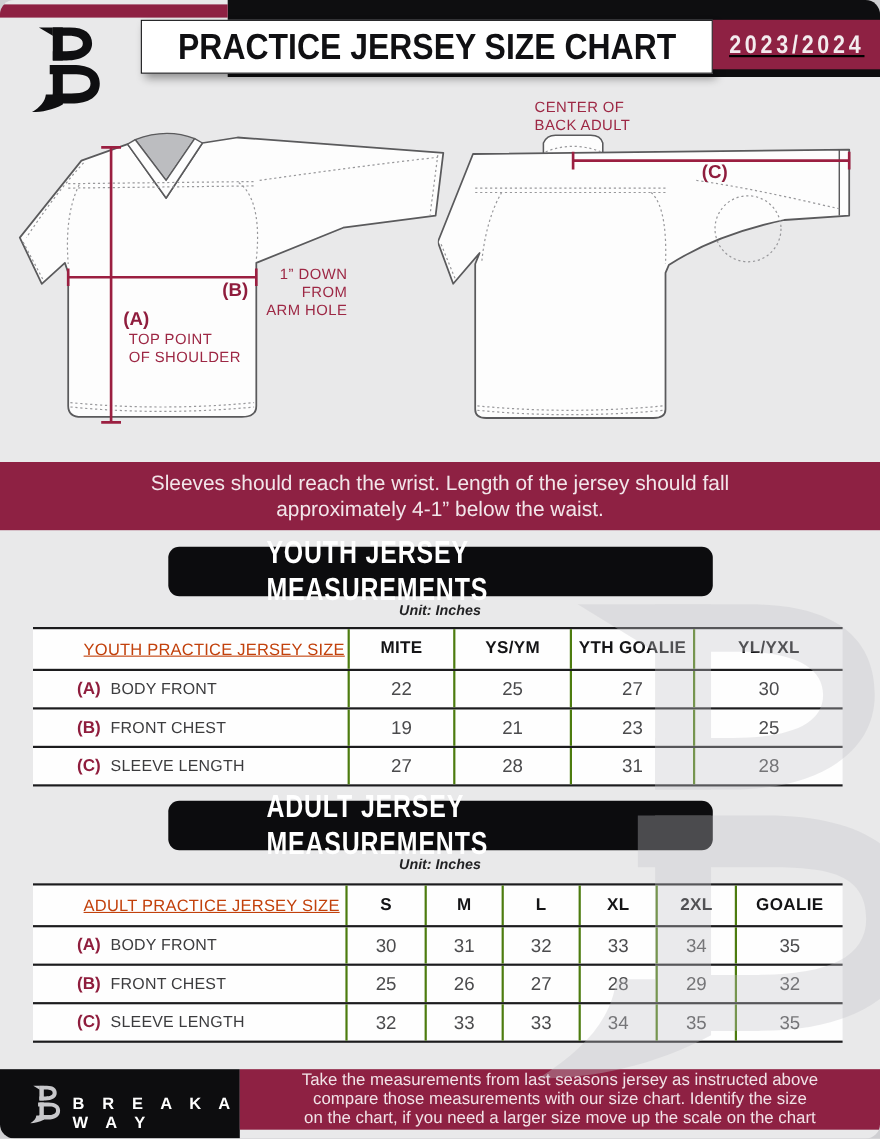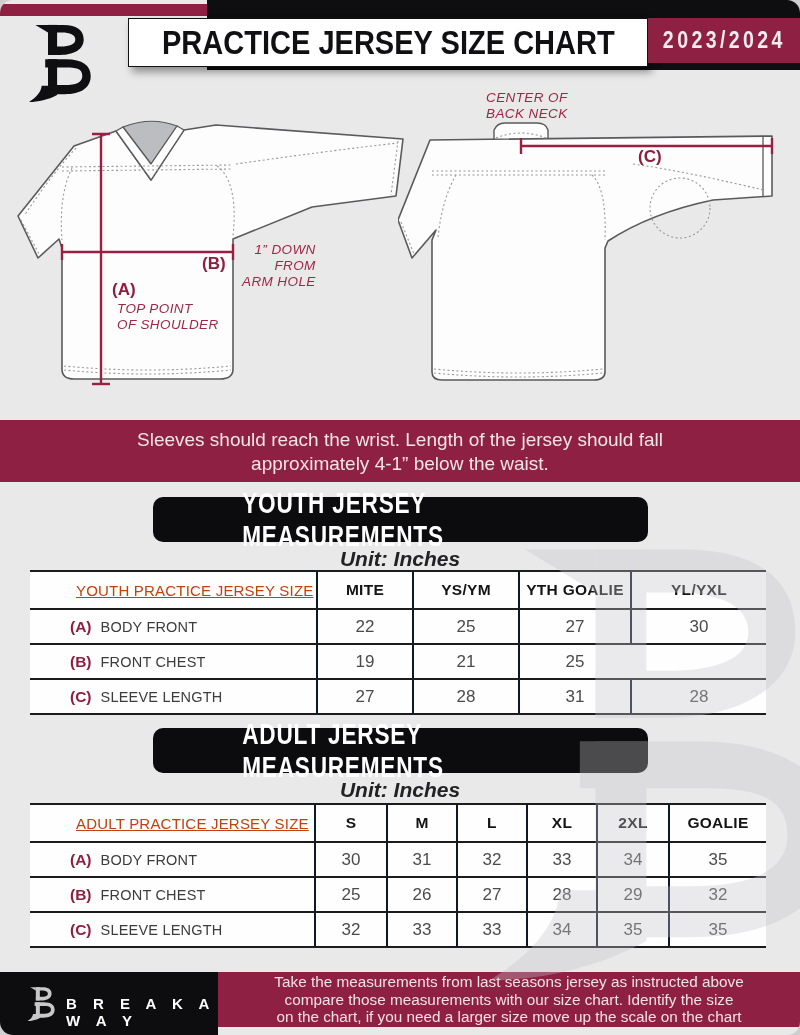--- a/index.html
+++ b/index.html
@@ -7,45 +7,45 @@
         font-family:"Liberation Sans","DejaVu Sans",sans-serif;margin:0 auto;border-radius:13px;}
   .abs{position:absolute;}
 
   
   .hdr-black{left:207px;top:0;width:593px;height:70px;background:#0e0e10;}
   .hdr-strip{left:0;top:4px;width:207px;height:12px;background:#8e2143;}
   .logo-main{left:24px;top:20px;width:76px;height:84px;color:#0f0f11;}
   .title-bar{left:128px;top:18px;width:520px;height:49px;background:#ffffff;border:1px solid #121214;
              box-shadow:4px 5px 8px rgba(0,0,0,.40);display:flex;align-items:center;justify-content:center;box-sizing:border-box;}
   .title-text{font-size:33px;font-weight:800;color:#101013;letter-spacing:0;transform:scaleX(.88);}
-  .season-tag{left:648px;top:18px;width:152px;height:45px;background:#8e2143;display:flex;align-items:center;justify-content:center;}
+  .season-tag{left:648px;top:18px;width:152px;height:45px;background:#8e2143;display:flex;align-items:center;justify-content:center;text-decoration:underline;}
   .season-text{font-size:23px;font-weight:700;color:#f3ebee;letter-spacing:4px;transform:scaleX(.85);}
 
   
   .mlabel{color:#8f1d3d;font-weight:800;font-size:17px;}
-  .mcaption{color:#9d2744;font-style:italic;font-weight:500;font-size:13.5px;line-height:16px;letter-spacing:.4px;}
+  .mcaption{color:#9d2744;font-weight:500;font-size:13.5px;line-height:16px;letter-spacing:.4px;}
 
   
   .note-banner{left:0;top:420px;width:800px;height:62px;background:#8e2143;color:#f2e5e9;
                text-align:center;font-size:19px;line-height:24px;box-sizing:border-box;padding-top:8px;}
 
   
   .pill-wrap{left:0;width:800px;display:flex;justify-content:center;}
   .pill{width:456px;height:45px;background:#0c0c0e;border-radius:10px;display:flex;align-items:center;justify-content:center;padding-left:39px;}
   .pill-text{color:#fff;font-size:29px;font-weight:700;letter-spacing:1px;transform:scaleX(.78);}
-  .unit-line{left:0;width:800px;text-align:center;font-style:italic;font-weight:700;font-size:21px;color:#222224;}
+  .unit-line{left:0;width:800px;text-align:center;font-style:italic;font-weight:700;font-size:13px;color:#222224;}
 
   
   .table{left:30px;width:736px;background:#fefefe;border-bottom:2px solid #1c1c1e;}
   .trow{display:grid;border-top:2px solid #1c1c1e;}
   .youth-table .trow{grid-template-columns:286px 96px 106px 112px 136px;}
   .adult-table .trow{grid-template-columns:284px 72px 70px 70px 70px 72px 98px;}
   .thead{height:36px;} .tdata{height:33px;}
   .cell{display:flex;align-items:center;justify-content:center;}
-  .cell + .cell{border-left:2px solid #0f172a;}
+  .cell + .cell{border-left:2px solid #4d7c0f;}
   .cell.lbl{justify-content:flex-start;}
   .thead .cell.lbl{padding-left:46px;font-size:15px;color:#c2410c;letter-spacing:.2px;text-decoration:underline;}
   .tdata .cell.lbl{padding-left:40px;}
   .colhead{font-size:15.5px;font-weight:700;color:#141416;letter-spacing:.3px;}
   .rk{color:#8f1d3d;font-weight:800;font-size:15.5px;margin-right:9px;}
   .rl{color:#3c3c3e;font-size:14.5px;letter-spacing:.2px;}
   .num{font-size:17px;color:#4b4b4d;}
 
   
   .footer-black{left:0;top:972px;width:218px;height:63px;background:#0d0d0f;}
@@ -157,21 +157,21 @@
   </div>
   <div class="abs mlabel" style="left:202px;top:254px;">(B)</div>
   <div class="abs mcaption" style="left:242px;top:242px;text-align:right;">
     <div>1” DOWN</div>
     <div>FROM</div>
     <div>ARM HOLE</div>
   </div>
   <div class="abs mlabel" style="left:638px;top:147px;">(C)</div>
   <div class="abs mcaption" style="left:486px;top:90px;">
     <div>CENTER OF</div>
-    <div>BACK NECK</div>
+    <div>BACK ADULT</div>
   </div>
 
   <div class="abs note-banner">
     <div>Sleeves should reach the wrist. Length of the jersey should fall</div>
     <div>approximately 4-1” below the waist.</div>
   </div>
 
   <div class="abs pill-wrap" style="top:497px;">
     <div class="pill">
       <span class="pill-text">YOUTH JERSEY MEASUREMENTS</span>
@@ -197,20 +197,21 @@
       <div class="cell num">27</div>
       <div class="cell num">30</div>
     </div>
     <div class="trow tdata">
       <div class="cell lbl">
         <span class="rk">(B)</span>
         <span class="rl">FRONT CHEST</span>
       </div>
       <div class="cell num">19</div>
       <div class="cell num">21</div>
+      <div class="cell num">23</div>
       <div class="cell num">25</div>
     </div>
     <div class="trow tdata">
       <div class="cell lbl">
         <span class="rk">(C)</span>
         <span class="rl">SLEEVE LENGTH</span>
       </div>
       <div class="cell num">27</div>
       <div class="cell num">28</div>
       <div class="cell num">31</div>

